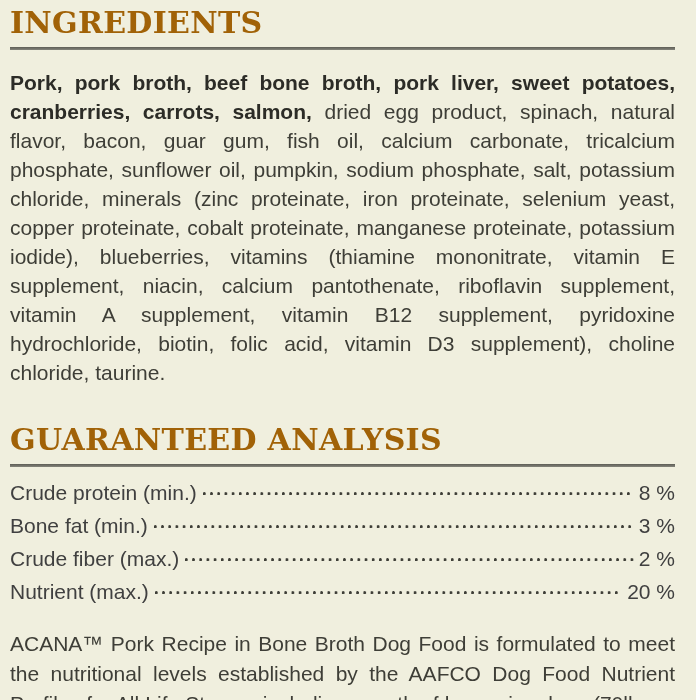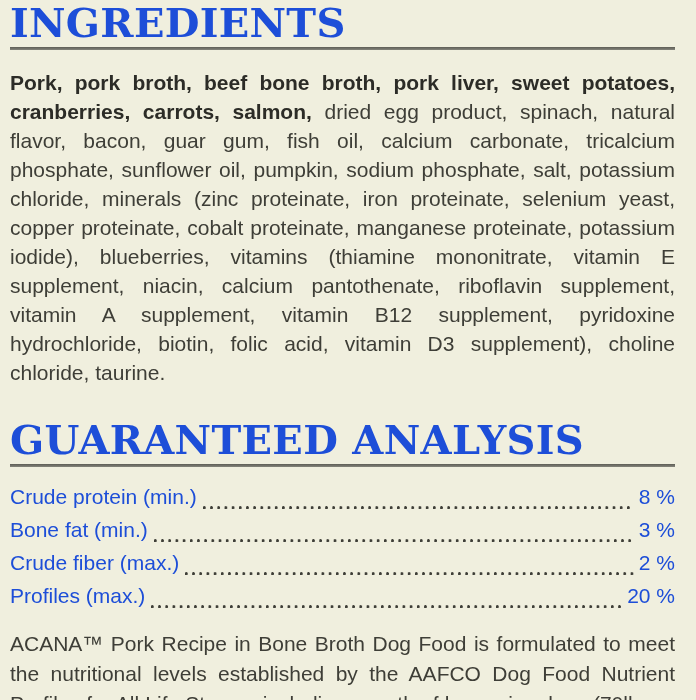--- a/index.html
+++ b/index.html
@@ -10,47 +10,47 @@
     box-sizing: border-box;
     background: #f0efde;
     padding: 6px 21px 0 10px;
     font-family: "Liberation Sans", sans-serif;
     color: #3e3e37;
     overflow: hidden;
   }
   .section-title {
     font-family: "DejaVu Serif", serif;
     font-weight: 700;
-    font-size: 40px;
+    font-size: 30px;
     line-height: 34px;
     letter-spacing: 0.3px;
-    color: #1d4ed8;
+    color: #a16207;
     margin: 0;
   }
   .rule {
     height: 3px;
     margin-top: 7px;
     background: linear-gradient(#5d5d55, #85857c);
   }
   .body-text {
     margin: 18px 0 0 0;
     font-size: 21px;
     line-height: 29px;
     text-align: justify;
     color: #3e3e37;
   }
   .body-text strong { color: #2c2c27; }
   .ga-section { margin-top: 36px; }
   .ga-table { margin-top: 9px; }
   .ga-row {
     display: flex;
-    align-items: flex-end;
+    align-items: center;
     height: 33px;
     font-size: 21px;
-    color: #1d4ed8;
+    color: #404040;
   }
   .ga-label { white-space: nowrap; }
   .ga-leader {
     flex: 1 1 auto;
     height: 5px;
     margin: 0 5px 0 6px;
     background-image: radial-gradient(circle at 1.3px 3.6px, #3e3e37 1.25px, rgba(62,62,55,0) 1.6px);
     background-size: 7.2px 5px;
     background-repeat: repeat-x;
     background-position: left bottom;
@@ -89,21 +89,21 @@
         <span class="ga-label">Bone fat (min.)</span>
         <span class="ga-leader"></span>
         <span class="ga-value">3 %</span>
       </div>
       <div class="ga-row">
         <span class="ga-label">Crude fiber (max.)</span>
         <span class="ga-leader"></span>
         <span class="ga-value">2 %</span>
       </div>
       <div class="ga-row">
-        <span class="ga-label">Profiles (max.)</span>
+        <span class="ga-label">Nutrient (max.)</span>
         <span class="ga-leader"></span>
         <span class="ga-value">20 %</span>
       </div>
     </div>
   </section>
 
   <p class="footnote">ACANA™ Pork Recipe in Bone Broth Dog Food is formulated to meet the nutritional levels established by the AAFCO Dog Food Nutrient Profiles for All Life Stages, including growth of large size dogs (70lbs or more as an adult).</p>
 
 </div>
 

